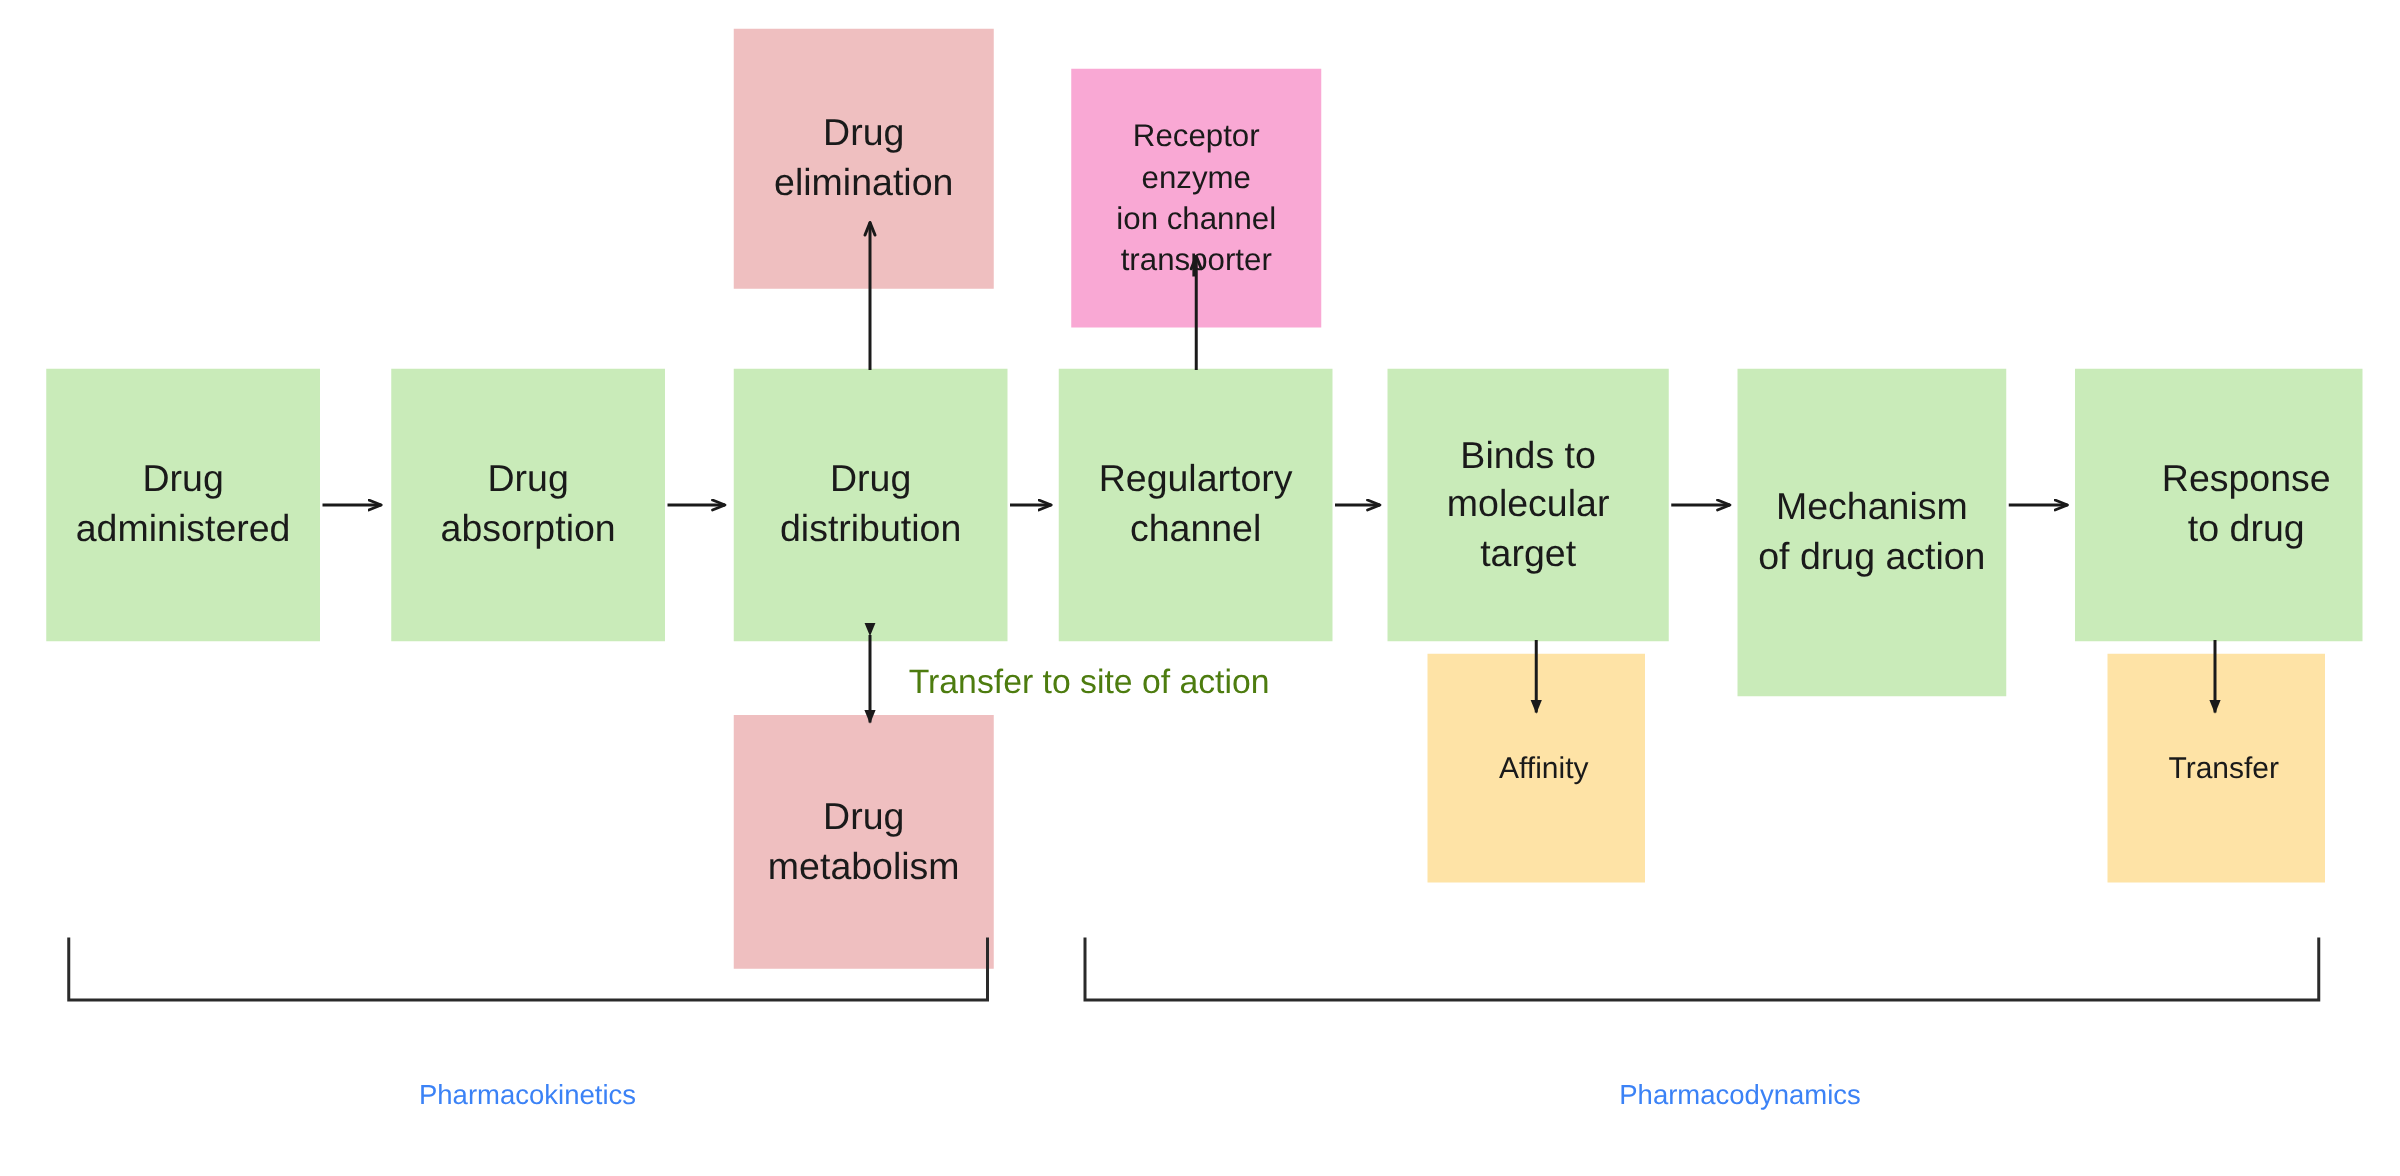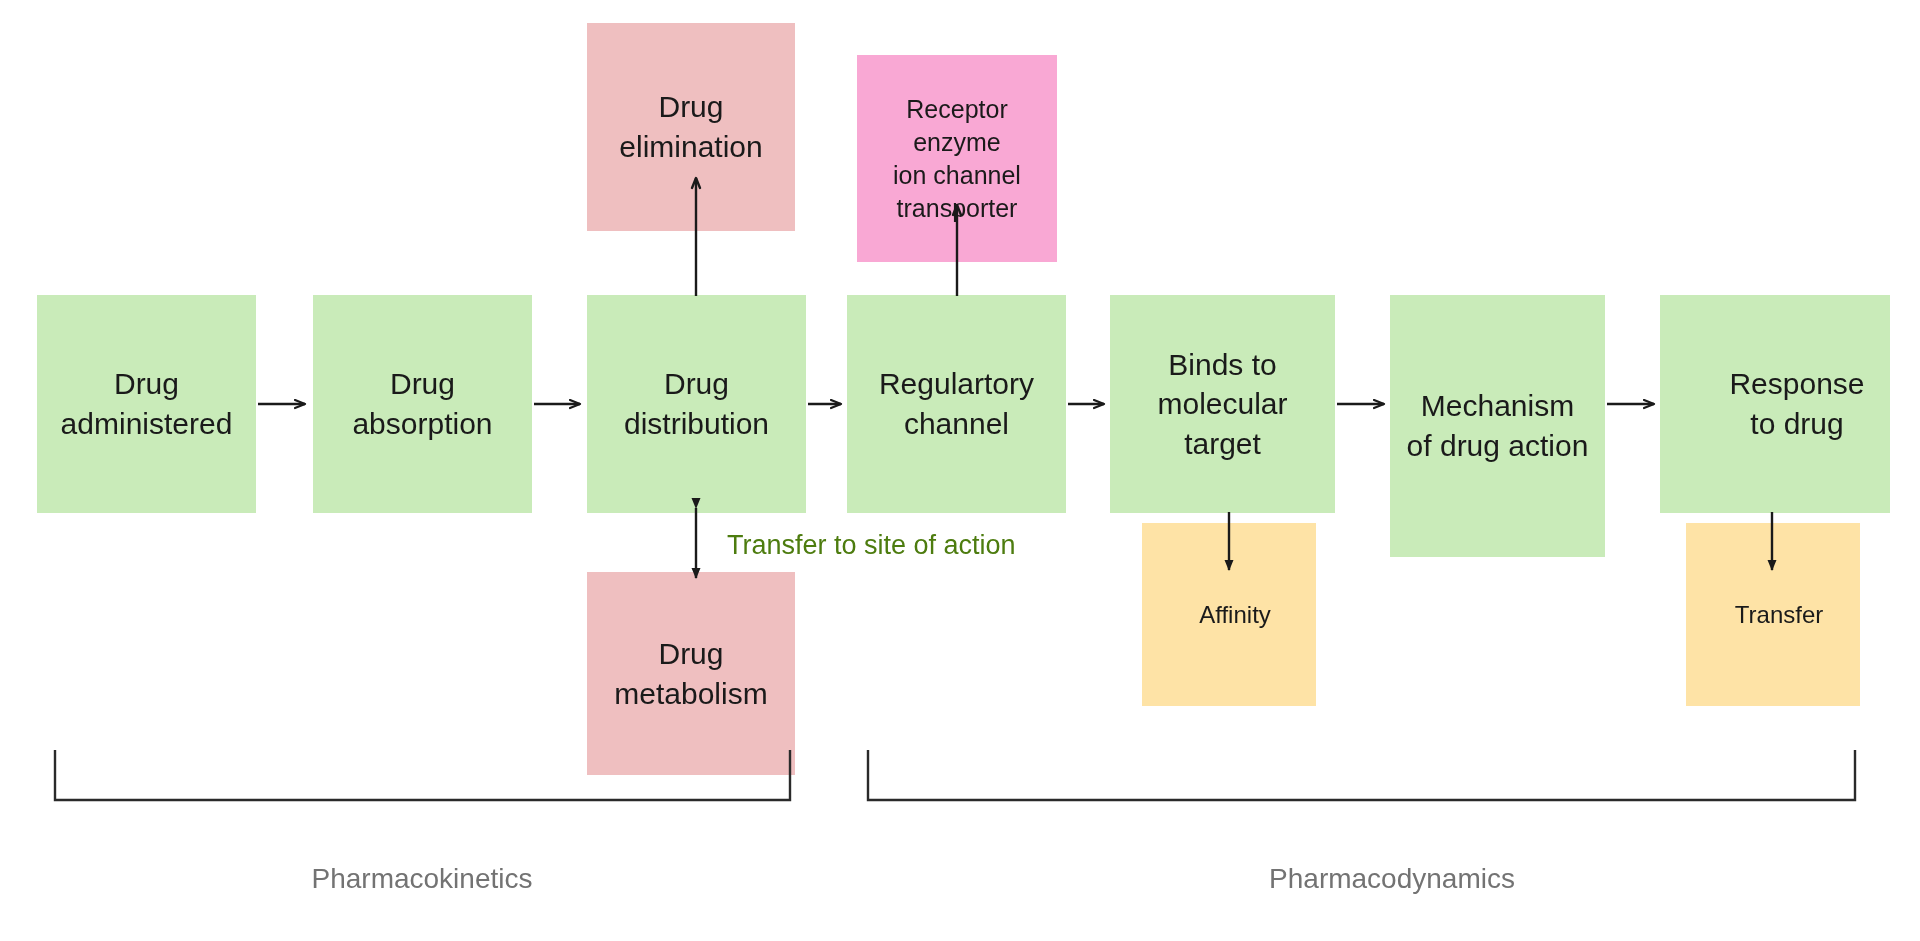--- a/index.html
+++ b/index.html
@@ -55,22 +55,22 @@
 
   .caption {
     position: absolute;
     font-size: 27px;
     color: #4d7c0f;
     white-space: nowrap;
     z-index: 4;
   }
   .bracket-label {
     position: absolute;
-    font-size: 28px;
-    color: #737373;
+    font-size: 22px;
+    color: #3b82f6;
     text-align: center;
     white-space: nowrap;
     z-index: 4;
   }
 </style>
 </head>
 <body>
 
 <div id="stage">
 

